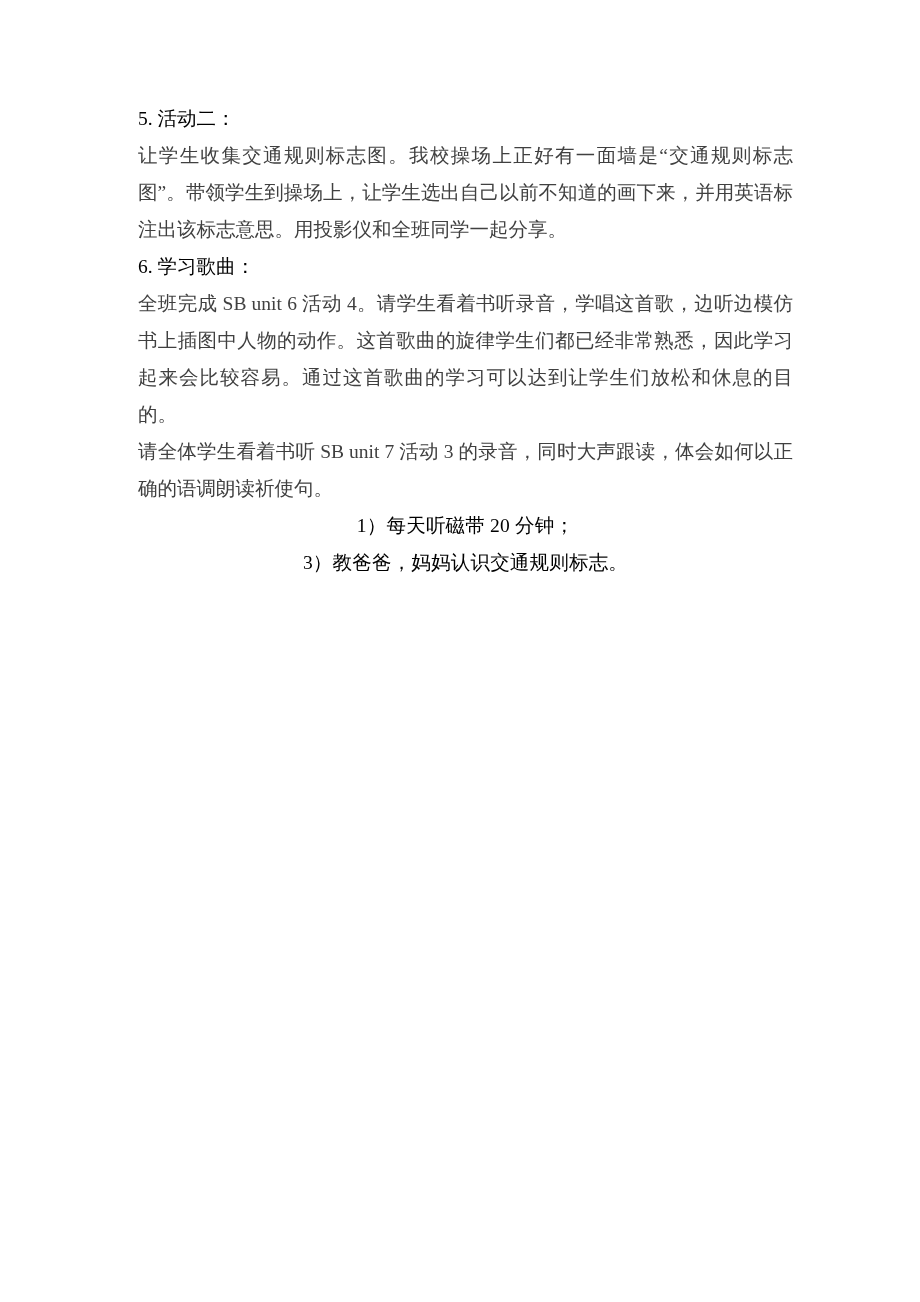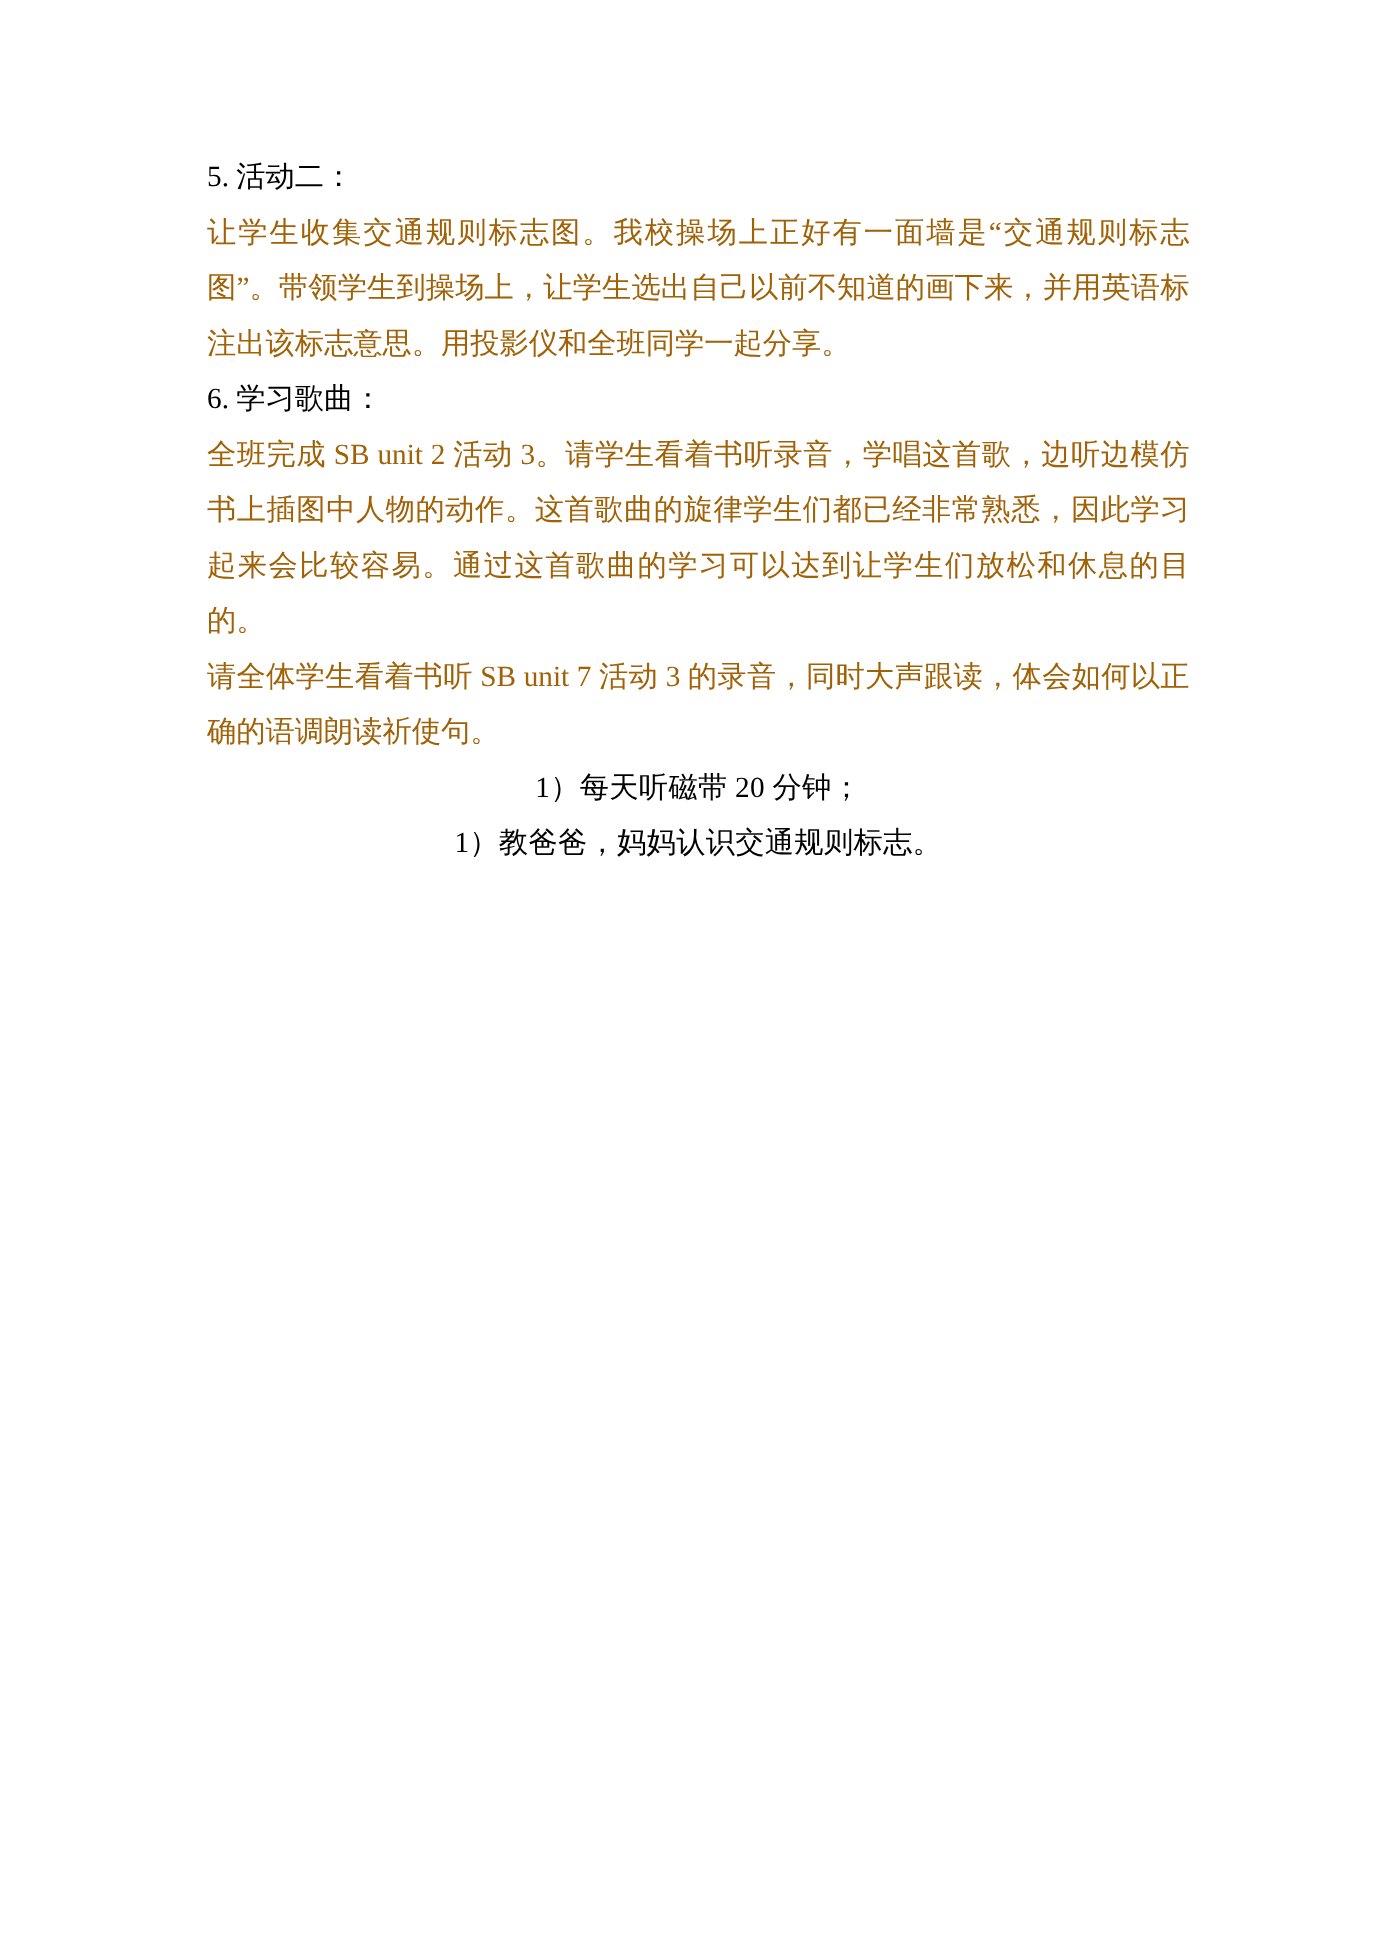--- a/index.html
+++ b/index.html
@@ -34,41 +34,41 @@
     text-align: center;
   }
   .item-head {
     font-size: 19.5px;
     line-height: 37px;
     color: #000000;
   }
   .para {
     font-size: 19.5px;
     line-height: 37px;
-    color: #a16207;
+    color: #404040;
     text-align: justify;
     text-justify: inter-ideograph;
   }
 </style>
 </head>
 <body>
 
 <div class="page">
   <div class="content">
 
     <div class="item-head">5.  活动二：</div>
 
     <div class="para">让学生收集交通规则标志图。我校操场上正好有一面墙是“交通规则标志图”。带领学生到操场上，让学生选出自己以前不知道的画下来，并用英语标注出该标志意思。用投影仪和全班同学一起分享。</div>
 
     <div class="item-head">6.  学习歌曲：</div>
 
-    <div class="para">全班完成 SB unit 2 活动 3。请学生看着书听录音，学唱这首歌，边听边模仿书上插图中人物的动作。这首歌曲的旋律学生们都已经非常熟悉，因此学习起来会比较容易。通过这首歌曲的学习可以达到让学生们放松和休息的目的。</div>
+    <div class="para">全班完成 SB unit 6 活动 4。请学生看着书听录音，学唱这首歌，边听边模仿书上插图中人物的动作。这首歌曲的旋律学生们都已经非常熟悉，因此学习起来会比较容易。通过这首歌曲的学习可以达到让学生们放松和休息的目的。</div>
 
     <div class="para">请全体学生看着书听 SB unit 7 活动 3 的录音，同时大声跟读，体会如何以正确的语调朗读祈使句。</div>
 
 
     <div class="line">1）每天听磁带 20 分钟；</div>
 
 
-    <div class="line">1）教爸爸，妈妈认识交通规则标志。</div>
+    <div class="line">3）教爸爸，妈妈认识交通规则标志。</div>
 
   </div>
 </div>
 
 </body></html>

